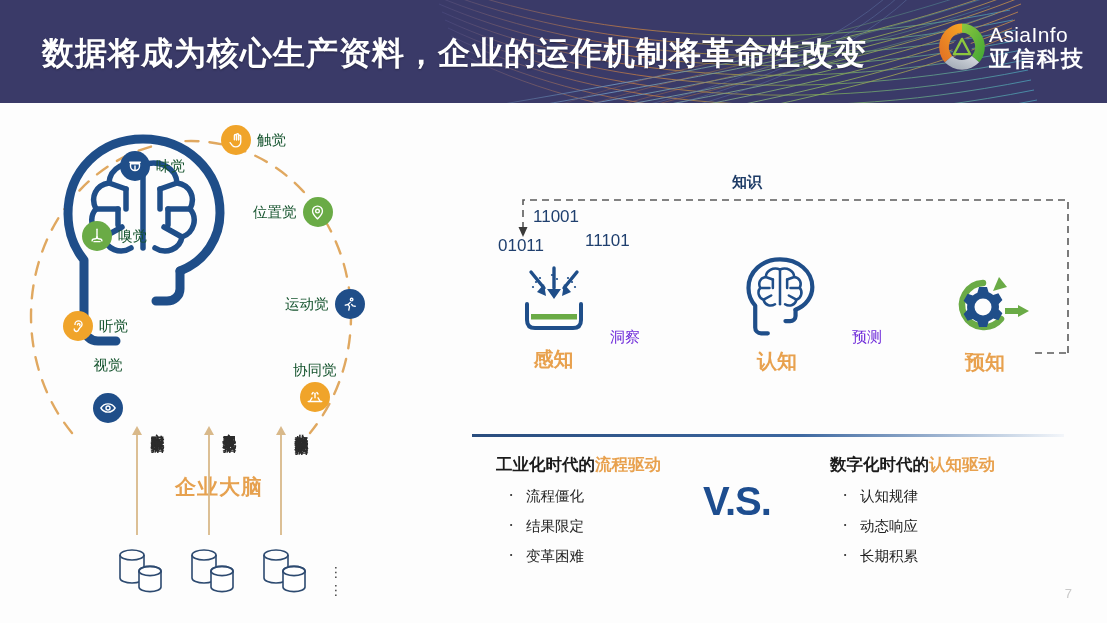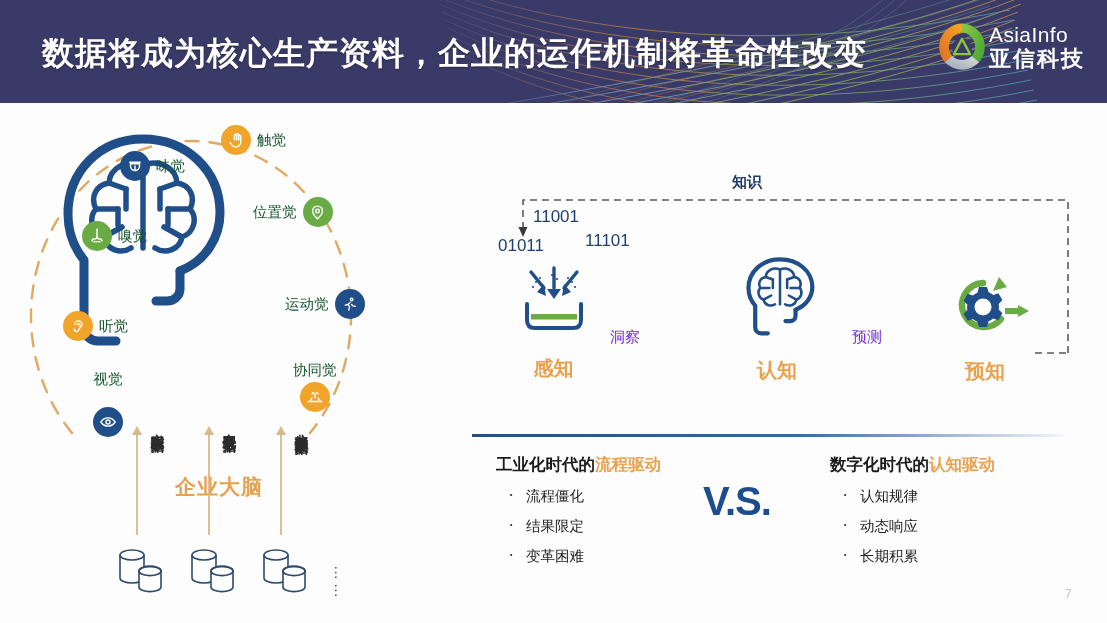--- a/index.html
+++ b/index.html
@@ -59,21 +59,21 @@
     writing-mode:vertical-rl;color:#555;font-size:15px;letter-spacing:3px;
   }
 
   
   .flow{position:absolute;left:460px;top:103px;width:647px;height:330px;}
   .flow-know{
     position:absolute;left:272px;top:70px;
     font-size:15px;font-weight:bold;color:#1d3b66;
   }
   .stage{position:absolute;text-align:center;}
-  .stage-name{font-size:20px;font-weight:bold;color:#e8a14e;margin-top:13px;}
+  .stage-name{font-size:20px;font-weight:bold;color:#e8a14e;margin-top:4px;}
   .mid-lbl{position:absolute;font-size:15px;color:#6d28d9;}
   .binary{position:absolute;color:#1f3f6e;font-size:17px;font-weight:500;}
 
   
   .vs-block{position:absolute;left:472px;top:434px;width:600px;height:165px;}
   .vs-rule{
     position:absolute;left:0;top:0;width:592px;height:3px;
     background:linear-gradient(to right,#2a4d7e 0%,#3c67a0 55%,#c9d6e6 90%,#f3f6fa 100%);
   }
   .vs-col{position:absolute;top:20px;}
@@ -269,21 +269,21 @@
       <span class="sense-ico ic-navy">
         <svg width="17" height="17" viewBox="0 0 24 24" fill="none" stroke="#fff" stroke-width="1.9" stroke-linecap="round" stroke-linejoin="round">
           <circle cx="15" cy="5" r="1.8"></circle>
             <path d="M13 9l-3 3 2 3-1 5"></path>
             <path d="M10 12L6 13"></path>
             <path d="M15 12l2 2 3 .5"></path>
         </svg>
       </span>
     </div>
 
-    <div class="sense" style="left:93px;top:267px;flex-direction:column;gap:18px;">
+    <div class="sense" style="left:93px;top:253px;flex-direction:column;gap:18px;">
       <span class="sense-txt">视觉</span>
       <span class="sense-ico ic-navy">
         <svg width="18" height="18" viewBox="0 0 24 24" fill="none" stroke="#fff" stroke-width="1.9" stroke-linecap="round" stroke-linejoin="round">
           <path d="M2.5 12S6 6.5 12 6.5 21.5 12 21.5 12 18 17.5 12 17.5 2.5 12 2.5 12z"></path>
             <circle cx="12" cy="12" r="2.7"></circle>
         </svg>
       </span>
     </div>
 
     <div class="sense" style="left:293px;top:258px;flex-direction:column;gap:2px;">

